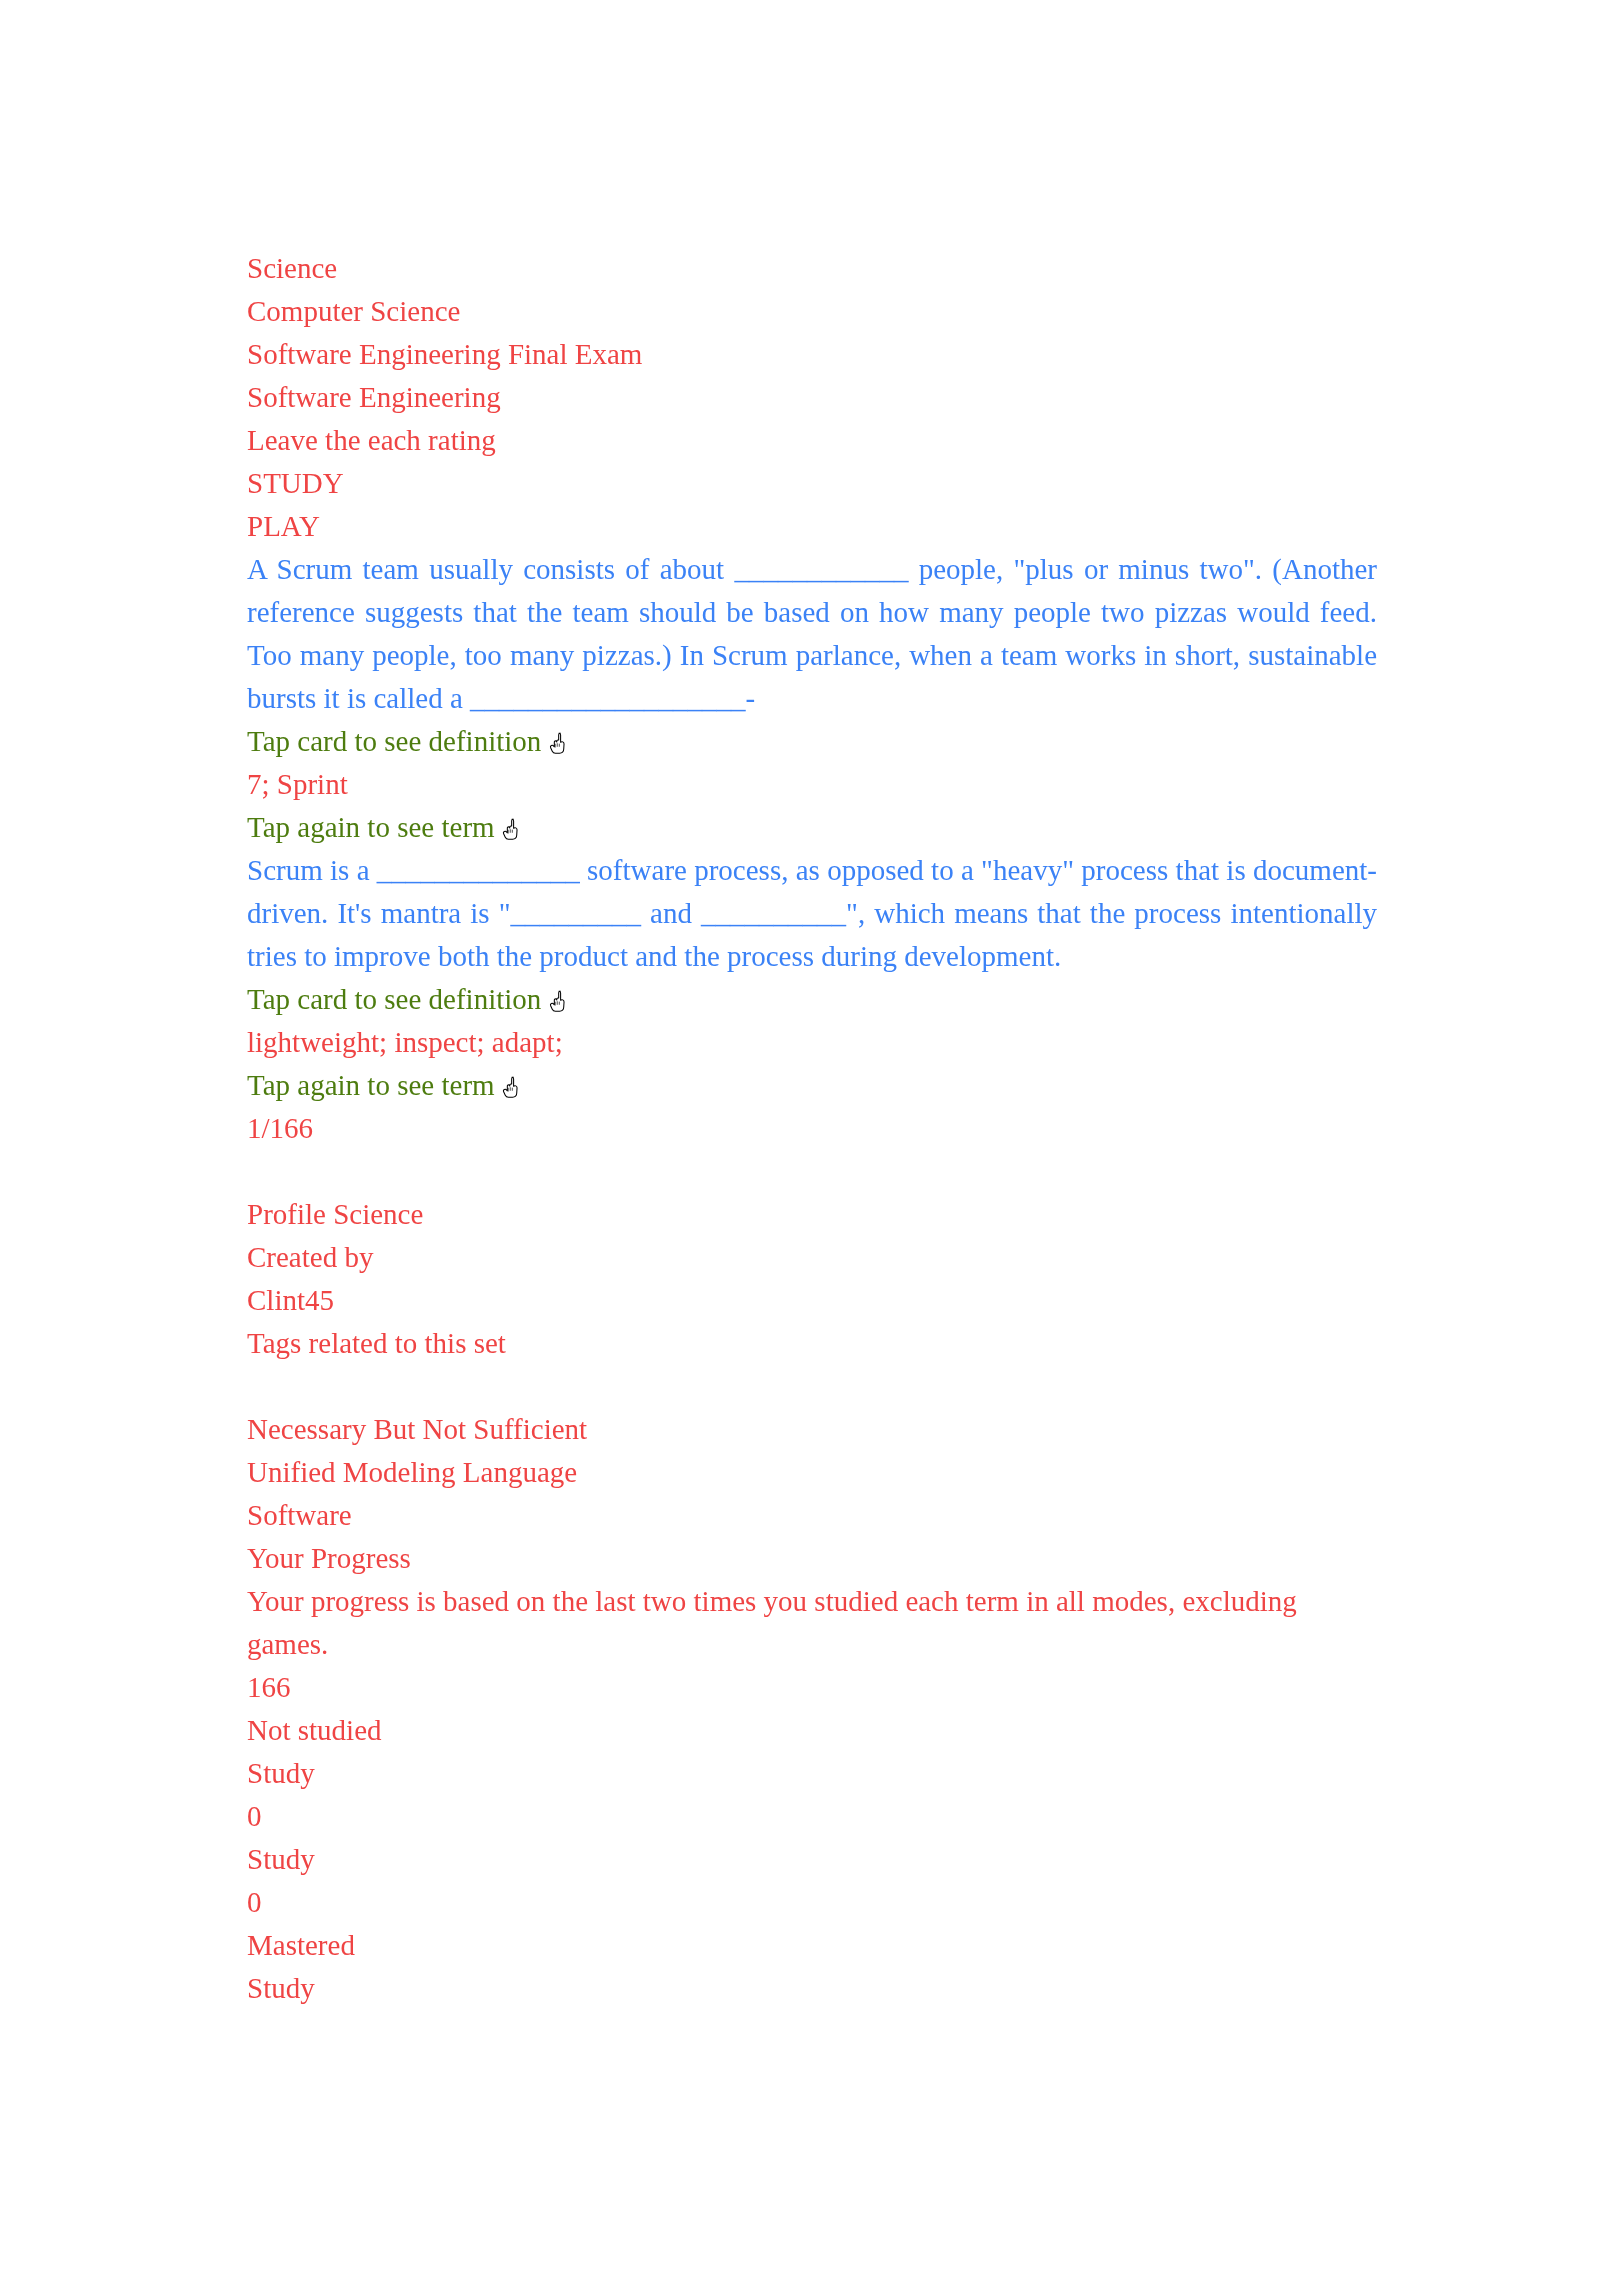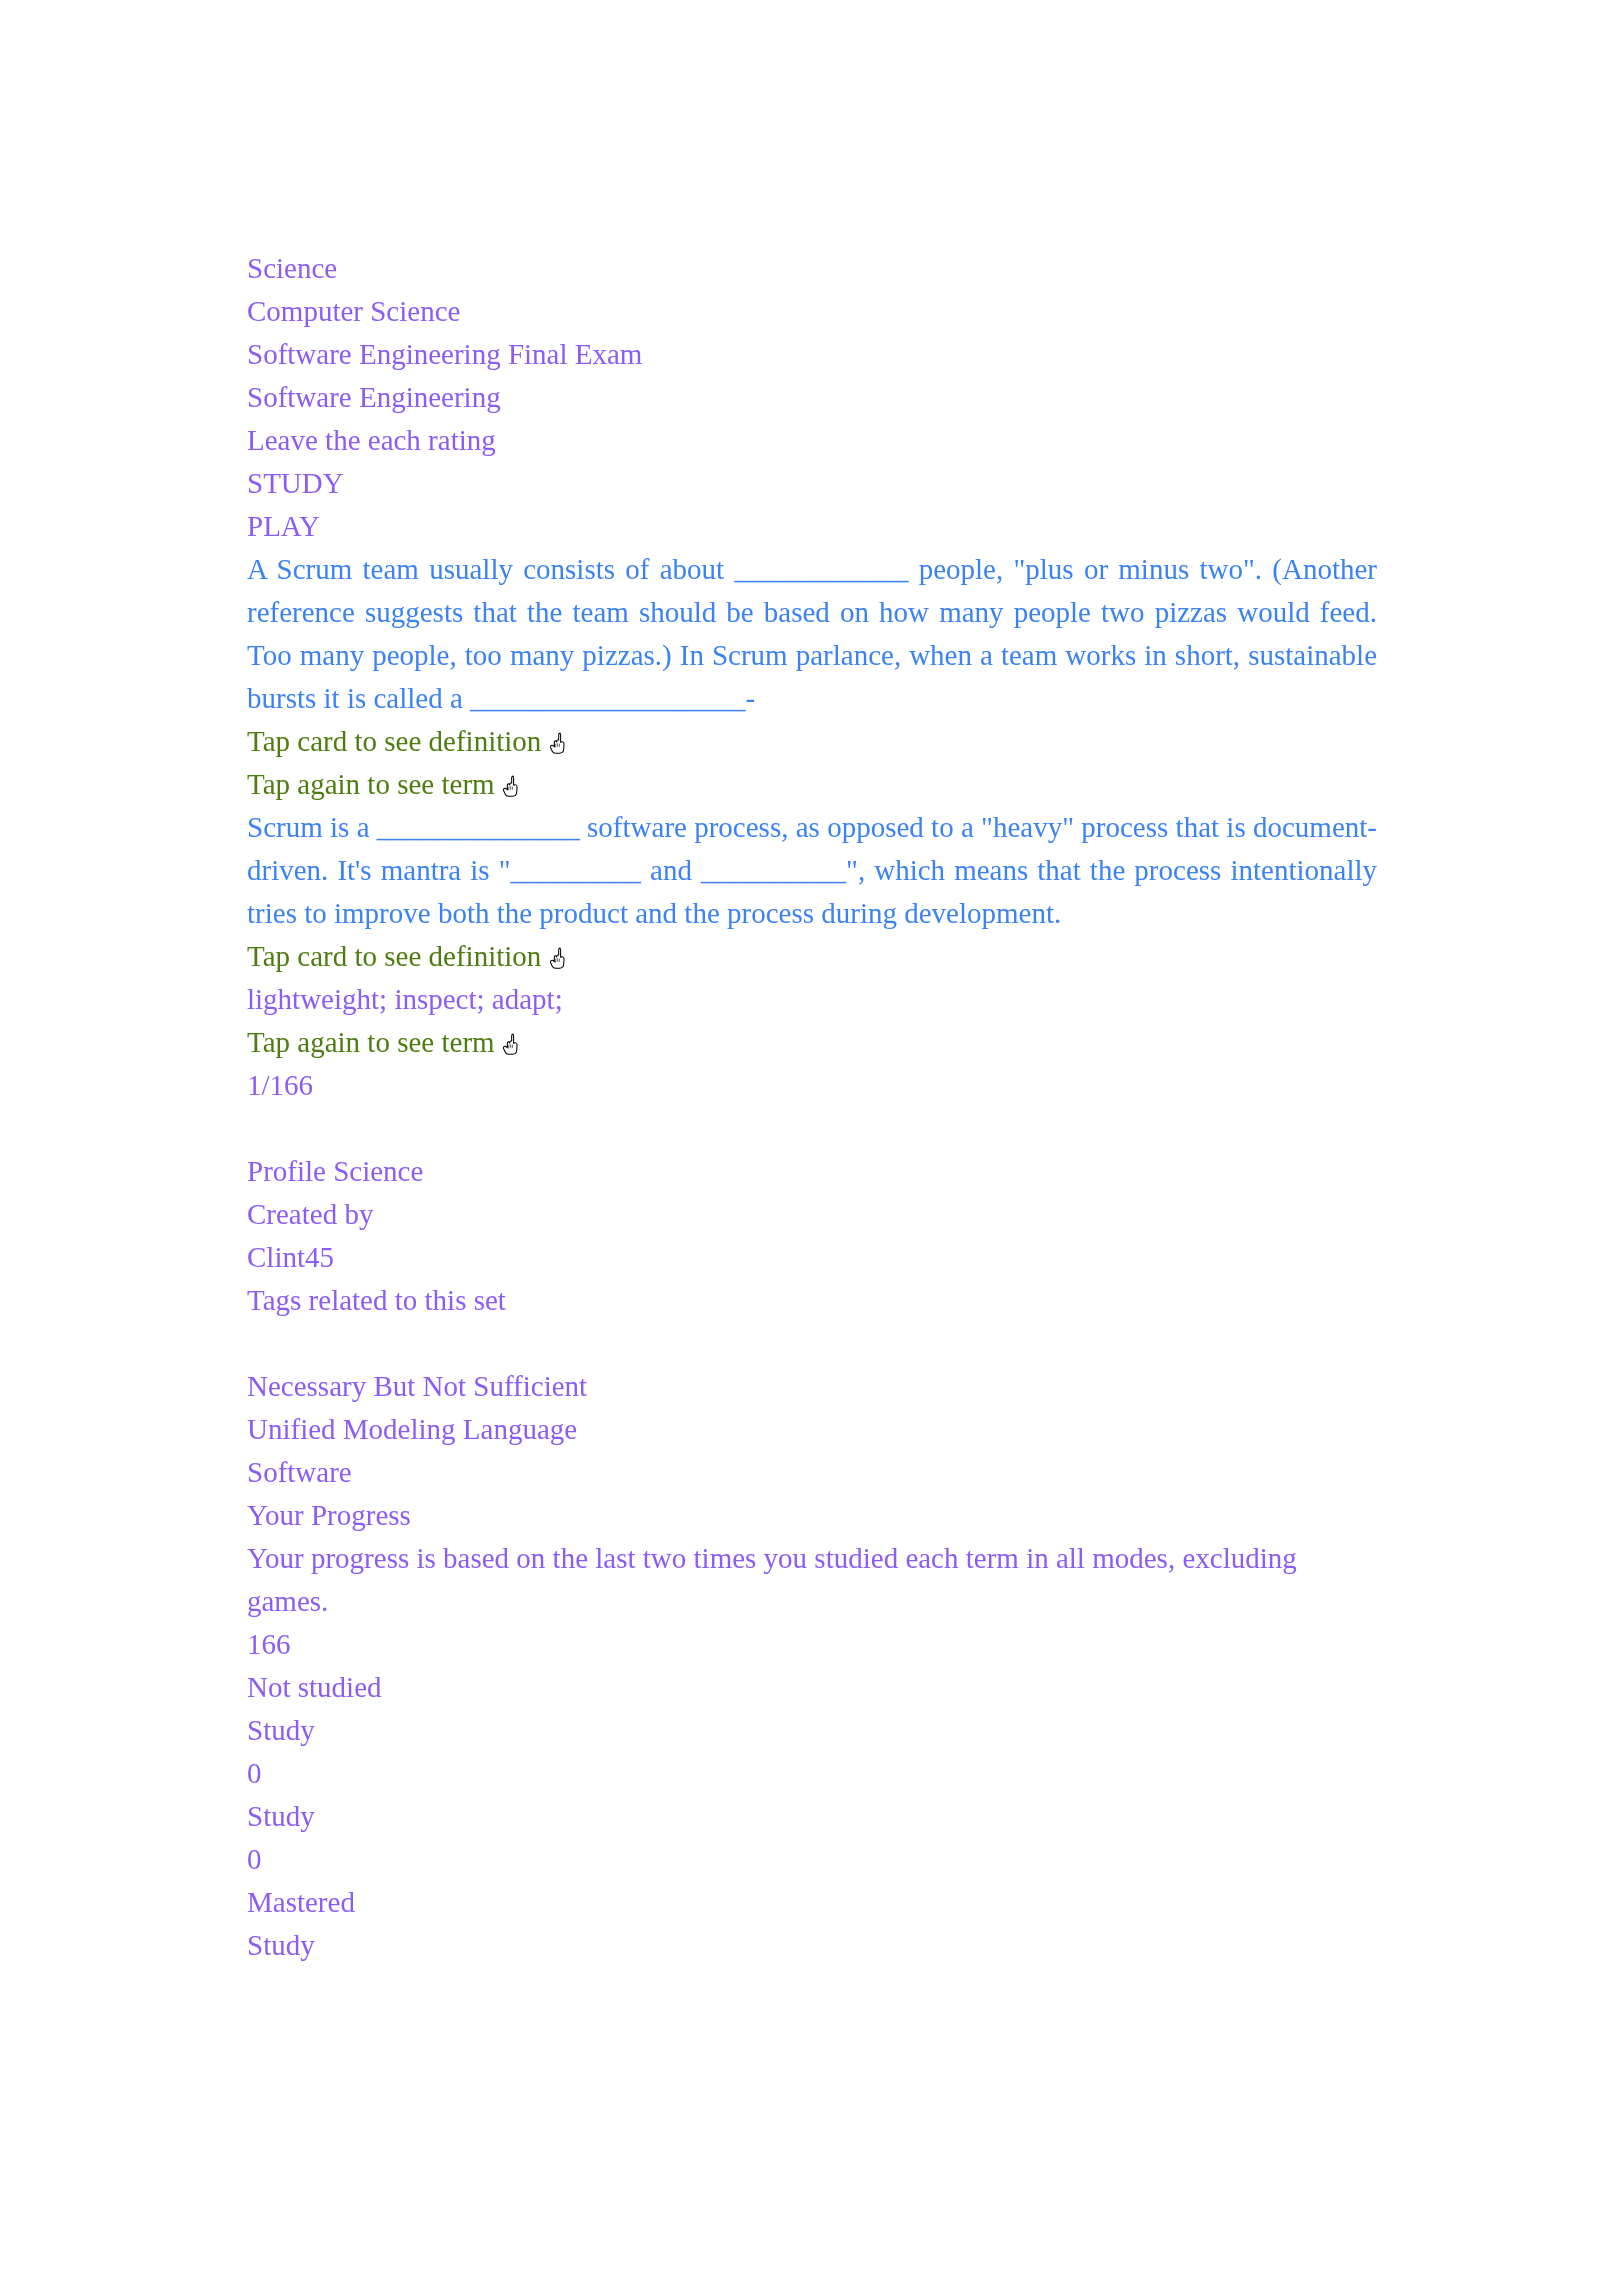--- a/index.html
+++ b/index.html
@@ -19,21 +19,21 @@
   .content {
     position: absolute;
     left: 247px;
     top: 247px;
     width: 1130px;
   }
   .line {
     font-family: "Liberation Serif", "DejaVu Serif", serif;
     font-size: 29px;
     line-height: 43px;
-    color: #8b5cf6;
+    color: #ef4444;
     text-align: left;
     white-space: pre-wrap;
     word-wrap: break-word;
   }
   .para {
     font-family: "Liberation Serif", "DejaVu Serif", serif;
     font-size: 29px;
     line-height: 43px;
     color: #3b82f6;
     text-align: justify;
@@ -85,20 +85,21 @@
 
     <p class="para para-last-justify">A Scrum team usually consists of about ____________ people, "plus or minus two". (Another reference suggests that the team should be based on how many people two pizzas would feed. Too many people, too many pizzas.)
 
 In Scrum parlance, when a team works in short, sustainable bursts it is called a ___________________-</p>
 
     <div class="tap-row"><span>Tap card to see definition</span><span class="hand-icon"><svg viewBox="0 0 26 34" xmlns="http://www.w3.org/2000/svg">
             <path d="M15.2 2.0 c1.5 0 2.6 1.1 2.6 2.6 l0 11.2 c1.0 -0.8 2.3 -1.0 3.4 -0.5 c1.3 0.6 2.0 1.9 1.9 3.3 l-0.5 8.2 c-0.2 3.4 -2.9 6.0 -6.3 6.0 l-6.5 0 c-2.1 0 -4.0 -1.2 -4.9 -3.1 l-2.5 -5.3 c-0.6 -1.3 -0.2 -2.8 1.0 -3.5 c1.1 -0.7 2.6 -0.5 3.4 0.5 l1.3 1.5 l0 -7.3 c0 -1.1 0.8 -1.9 1.9 -1.9 c1.1 0 1.9 0.8 1.9 1.9 l0 -1.5 c0 -1.1 0.8 -1.9 1.9 -1.9 c0.4 0 0.7 0.1 1.0 0.2 l0 -8.0 c0 -1.5 1.1 -2.6 2.6 -2.6 z" fill="#ffffff" stroke="#000000" stroke-width="1.6" stroke-linejoin="round"></path>
             <path d="M9.4 18.8 l0 4.6 M12.6 18.0 l0 4.2 M15.8 18.6 l0 3.6" fill="none" stroke="#000000" stroke-width="1.1" stroke-linecap="round"></path>
           </svg></span></div>
 
+    <div class="line">7; Sprint</div>
 
     <div class="tap-row"><span>Tap again to see term</span><span class="hand-icon"><svg viewBox="0 0 26 34" xmlns="http://www.w3.org/2000/svg">
             <path d="M15.2 2.0 c1.5 0 2.6 1.1 2.6 2.6 l0 11.2 c1.0 -0.8 2.3 -1.0 3.4 -0.5 c1.3 0.6 2.0 1.9 1.9 3.3 l-0.5 8.2 c-0.2 3.4 -2.9 6.0 -6.3 6.0 l-6.5 0 c-2.1 0 -4.0 -1.2 -4.9 -3.1 l-2.5 -5.3 c-0.6 -1.3 -0.2 -2.8 1.0 -3.5 c1.1 -0.7 2.6 -0.5 3.4 0.5 l1.3 1.5 l0 -7.3 c0 -1.1 0.8 -1.9 1.9 -1.9 c1.1 0 1.9 0.8 1.9 1.9 l0 -1.5 c0 -1.1 0.8 -1.9 1.9 -1.9 c0.4 0 0.7 0.1 1.0 0.2 l0 -8.0 c0 -1.5 1.1 -2.6 2.6 -2.6 z" fill="#ffffff" stroke="#000000" stroke-width="1.6" stroke-linejoin="round"></path>
             <path d="M9.4 18.8 l0 4.6 M12.6 18.0 l0 4.2 M15.8 18.6 l0 3.6" fill="none" stroke="#000000" stroke-width="1.1" stroke-linecap="round"></path>
           </svg></span></div>
 
     <p class="para para-last-justify">Scrum is a ______________ software process, as opposed to a "heavy" process that is document-driven. It's mantra is "_________ and __________", which means that the process intentionally tries to improve both the product and the process during development.</p>
 
     <div class="tap-row"><span>Tap card to see definition</span><span class="hand-icon"><svg viewBox="0 0 26 34" xmlns="http://www.w3.org/2000/svg">
             <path d="M15.2 2.0 c1.5 0 2.6 1.1 2.6 2.6 l0 11.2 c1.0 -0.8 2.3 -1.0 3.4 -0.5 c1.3 0.6 2.0 1.9 1.9 3.3 l-0.5 8.2 c-0.2 3.4 -2.9 6.0 -6.3 6.0 l-6.5 0 c-2.1 0 -4.0 -1.2 -4.9 -3.1 l-2.5 -5.3 c-0.6 -1.3 -0.2 -2.8 1.0 -3.5 c1.1 -0.7 2.6 -0.5 3.4 0.5 l1.3 1.5 l0 -7.3 c0 -1.1 0.8 -1.9 1.9 -1.9 c1.1 0 1.9 0.8 1.9 1.9 l0 -1.5 c0 -1.1 0.8 -1.9 1.9 -1.9 c0.4 0 0.7 0.1 1.0 0.2 l0 -8.0 c0 -1.5 1.1 -2.6 2.6 -2.6 z" fill="#ffffff" stroke="#000000" stroke-width="1.6" stroke-linejoin="round"></path>

